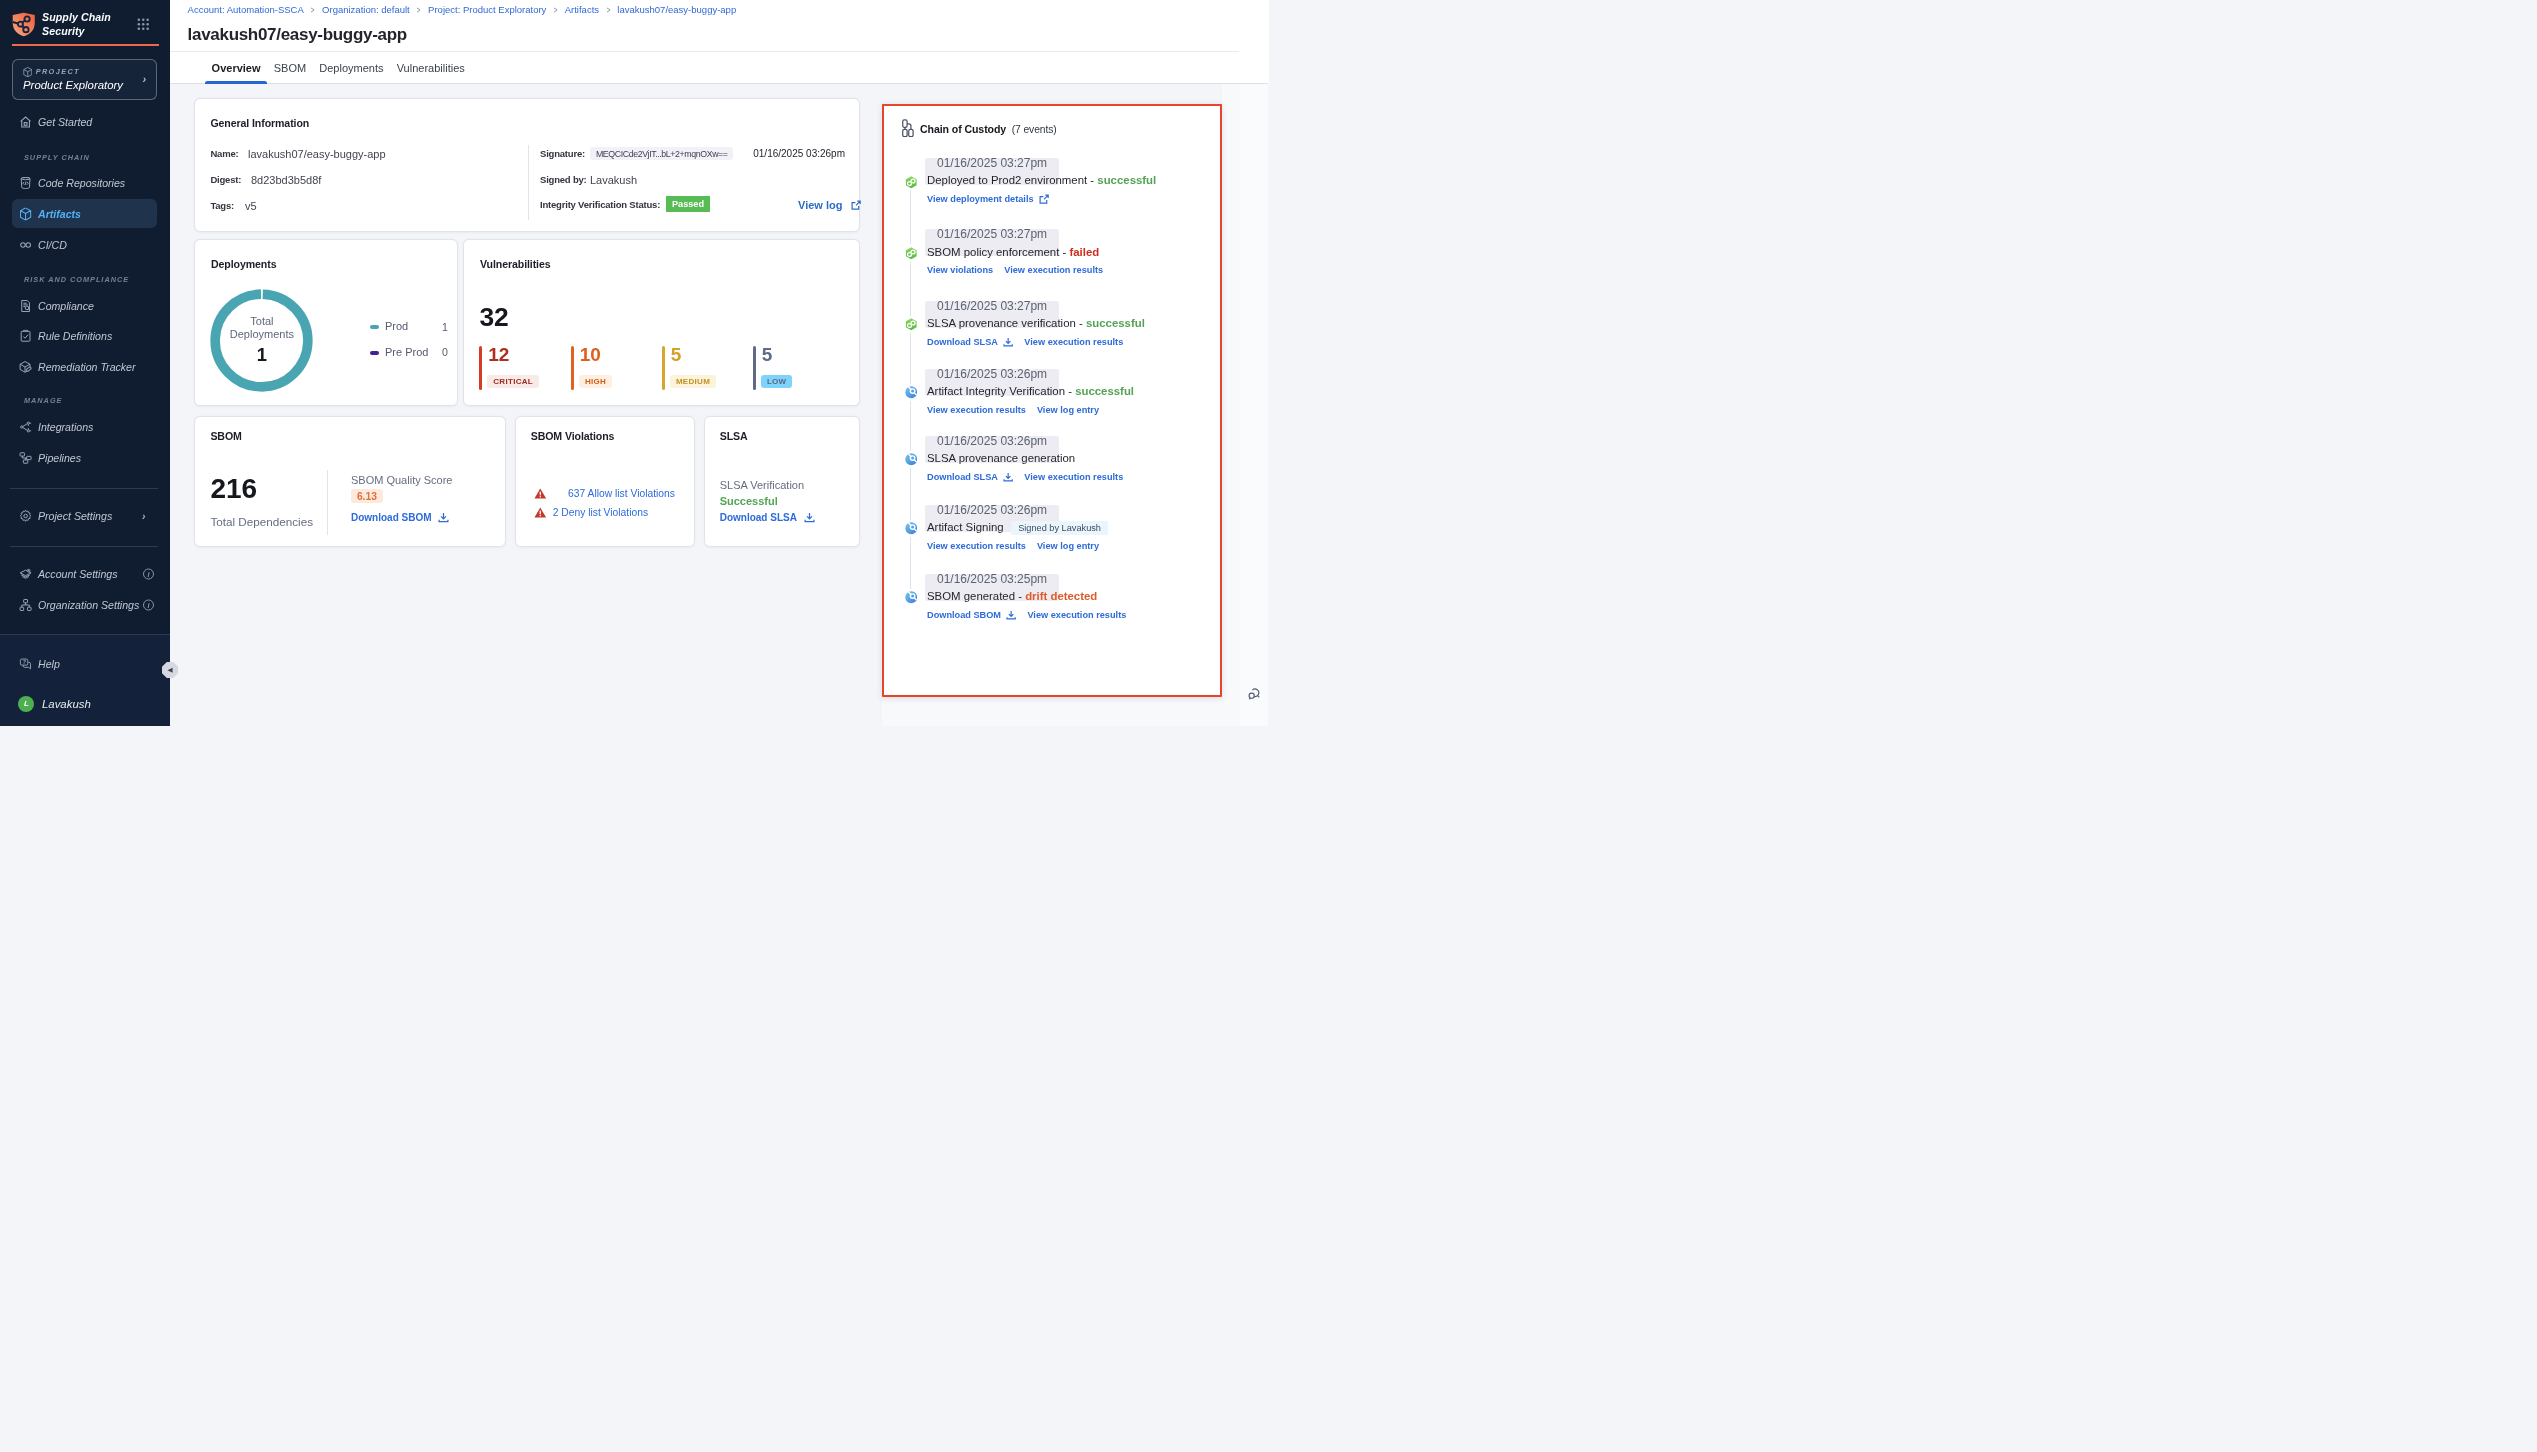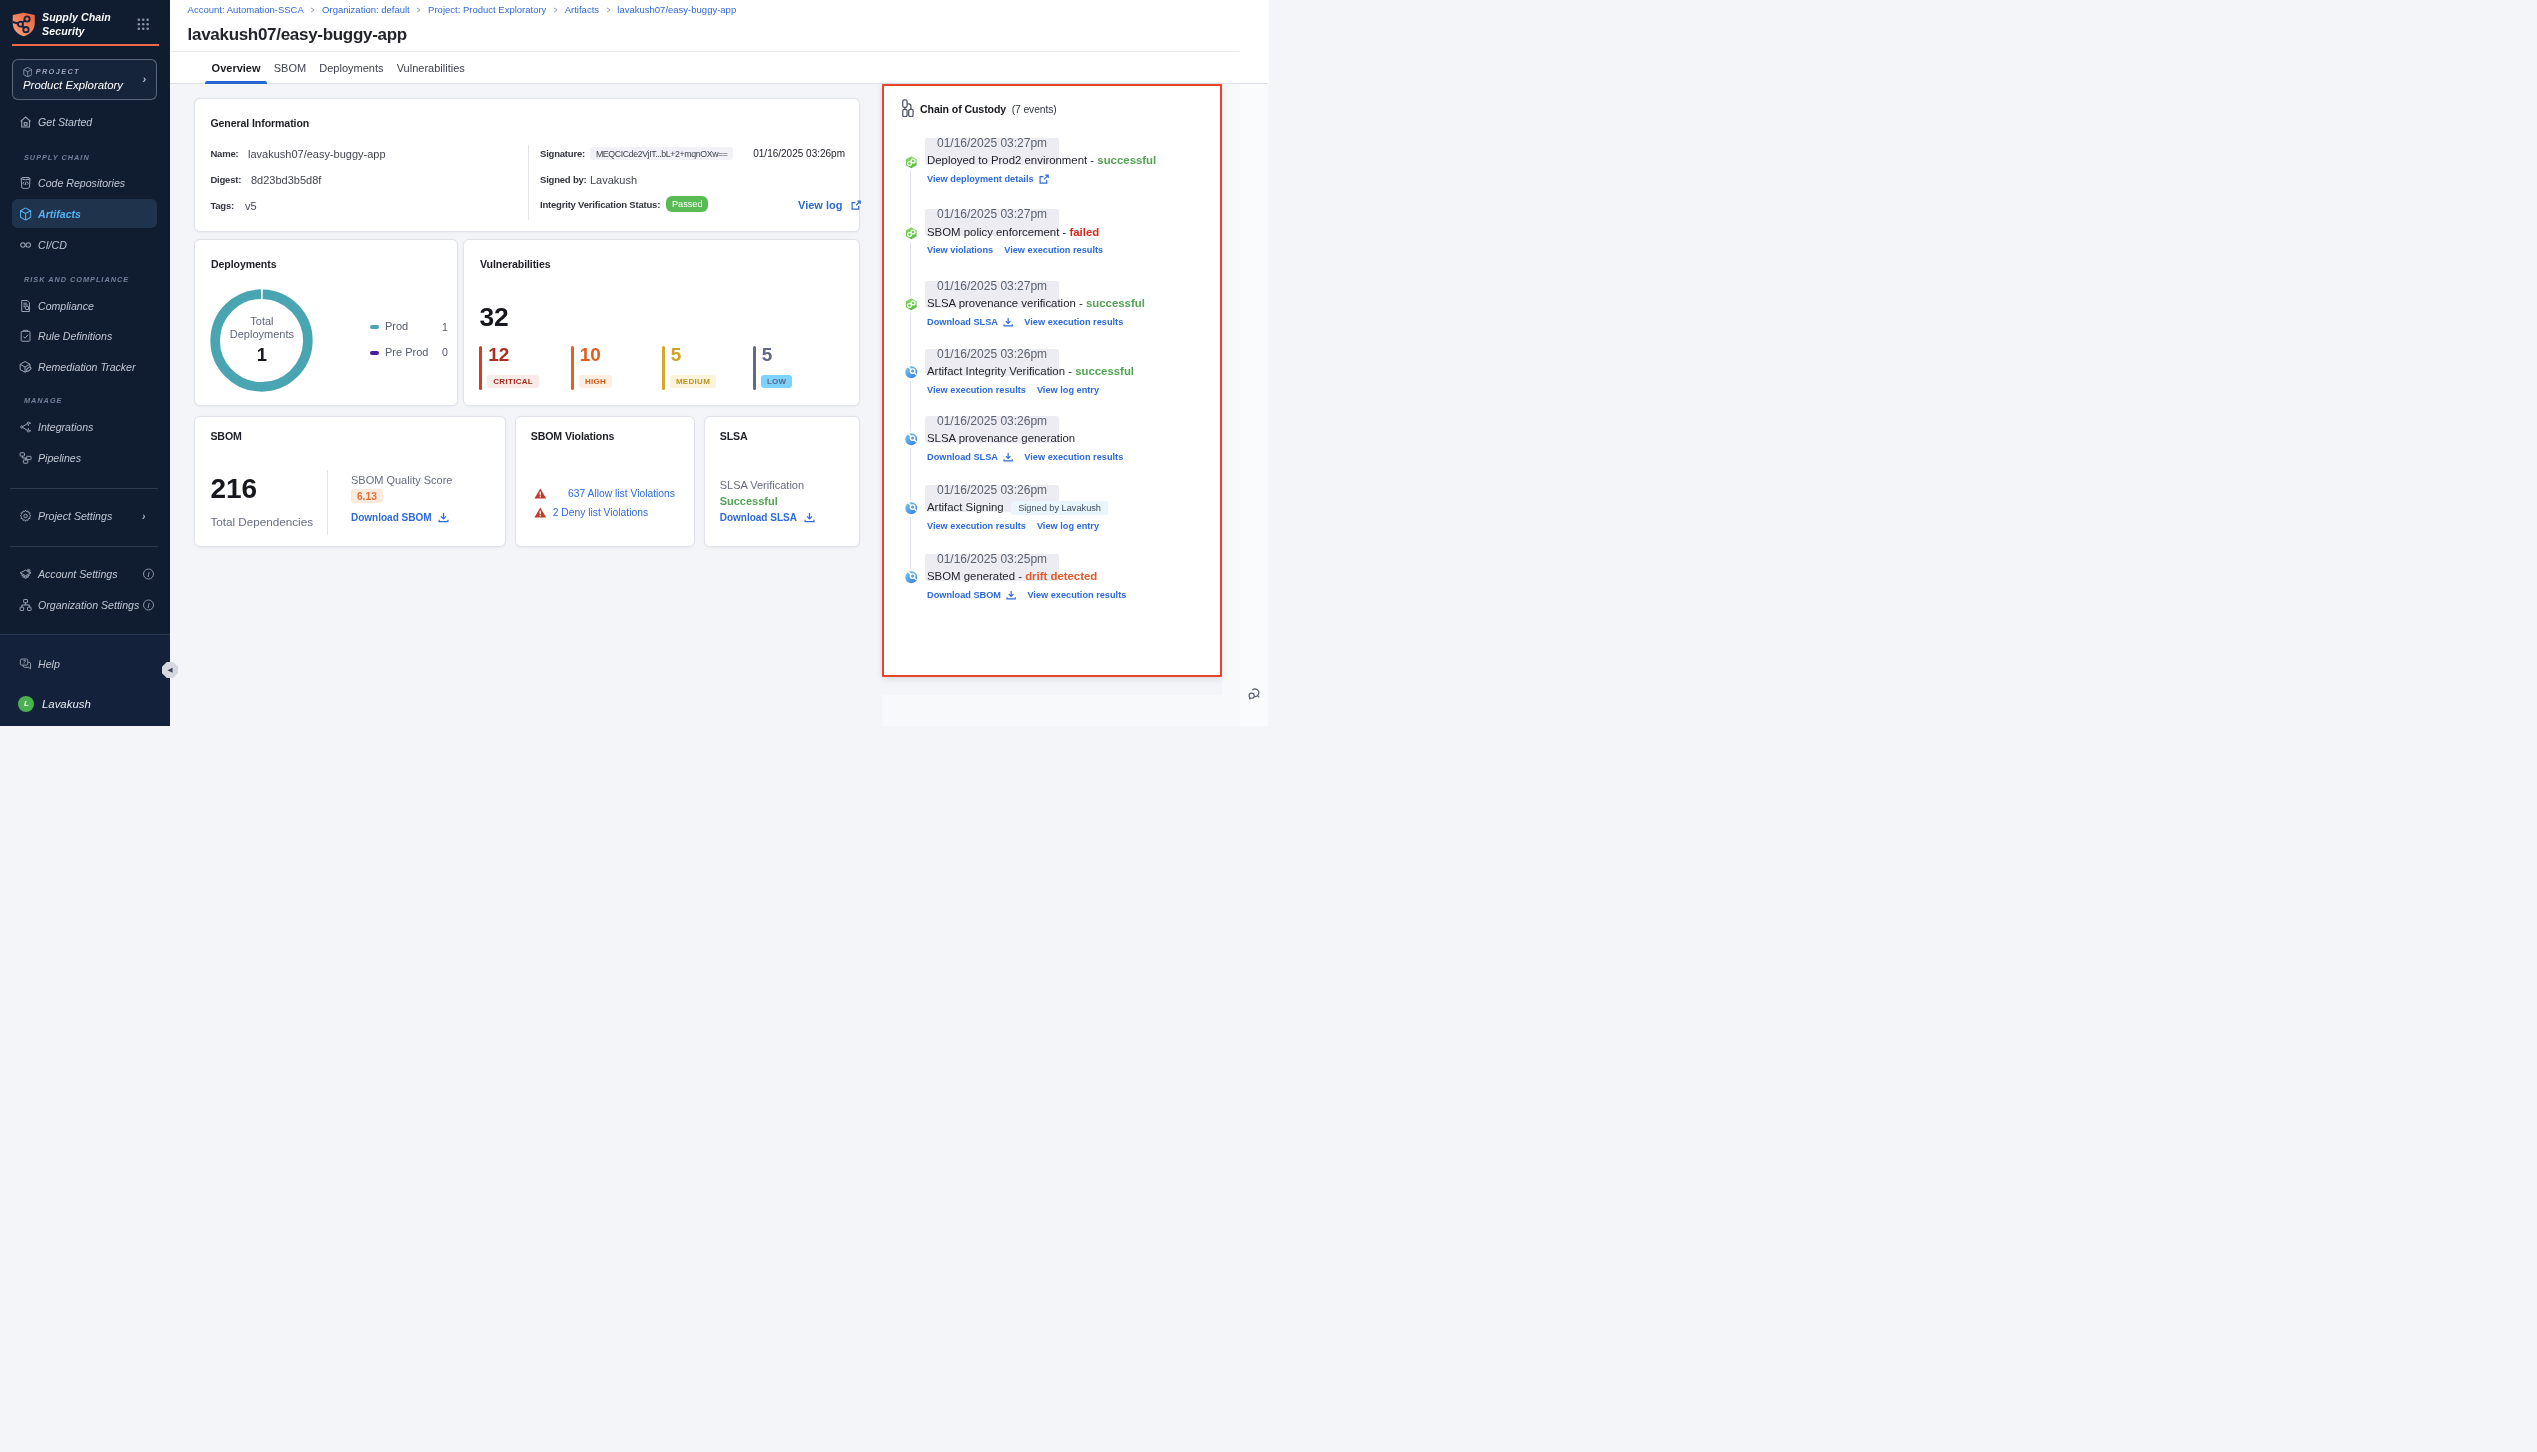--- a/index.html
+++ b/index.html
@@ -45,35 +45,35 @@
   #lstrip { position:absolute; left:1222px; top:84px; width:17.6px; height:642px; background:#f8f9fb; z-index:1;}
   #bstrip { position:absolute; left:882px; top:695px; width:340px; height:31px; background:#f8f9fb; z-index:1;}
   .card { position:absolute; background:#fff; border:0.7px solid #e0e3ea; border-radius:5.9px; box-shadow:0 0.7px 2.2px rgba(35,45,65,.05); }
   .ctitle { position:absolute; font-size:10.6px; font-weight:bold; color:#1e1f26; letter-spacing:-0.1px; }
 
   
   .glabel { font-weight:bold; color:#33353f; font-size:9.5px; letter-spacing:-0.2px; }
   .gval { color:#41454f; font-size:11px; }
   .grow { position:absolute; display:flex; align-items:center; gap:8.8px; height:17.6px; white-space:nowrap; }
   .sigchip { background:#f2f1f8; border-radius:2.9px; padding:1.5px 5.9px; font-size:8.8px; letter-spacing:-0.4px; color:#3f434e; }
-  .passchip { background:#58bb54; border-radius:6px; padding:2.9px 5.9px; font-size:9.2px; color:#fff; font-weight:normal; }
+  .passchip { background:#58bb54; border-radius:0; padding:2.9px 5.9px; font-size:9.2px; color:#fff; font-weight:bold; }
   .vlink { color:#2b6cc4; font-weight:bold; font-size:11px; }
   .vdiv { position:absolute; width:0.7px; background:#e1e4eb; }
 
   
   .blink { color:#2e6bd9; font-weight:bold; text-decoration:none; }
 
   
   .statgrp { position:absolute; }
   .statbar { position:absolute; left:0; top:0; width:2.6px; height:44px; border-radius:1.5px; }
   .statnum { position:absolute; left:8.8px; top:-2.2px; font-size:19px; font-weight:bold; }
   .statchip { position:absolute; left:8px; top:29px; font-size:8px; font-weight:bold; letter-spacing:0.3px; padding:2.2px 5.9px; border-radius:2.9px; }
 
   
-  #chain { position:absolute; left:882px; top:84px; width:340px; height:593px; background:#fff; border:2.2px solid #e8432b; border-radius:0.7px; box-shadow:0 1.5px 5.9px rgba(35,45,65,.12); z-index:2;}
+  #chain { position:absolute; left:882px; top:104px; width:340px; height:593px; background:#fff; border:2.2px solid #e8432b; border-radius:0.7px; box-shadow:0 1.5px 5.9px rgba(35,45,65,.12); z-index:2;}
   .evchip { position:absolute; left:41px; background:#ececf2; color:#5c6370; font-size:12px; border-radius:2.2px; height:27px; line-height:11px; padding:0 12px; white-space:nowrap; }
   .evtitle { position:absolute; left:43px; font-size:11.4px; color:#1f2128; white-space:nowrap; }
   .evlinks { position:absolute; left:43px; font-size:9.2px; display:flex; gap:11px; align-items:center; white-space:nowrap;}
   .evlinks a { color:#2e6bd9; font-weight:bold; text-decoration:none; display:flex; align-items:center; gap:5.1px;}
   .evicon { position:absolute; left:20.6px; width:12.5px; height:12.5px; }
   .tline { position:absolute; left:26px; width:1.1px; background:#dfe2ea; }
   .okst { color:#54a354; font-weight:bold; }
   .failst { color:#cf2c1d; font-weight:bold; }
   .driftst { color:#e0592a; font-weight:bold; }
   .signedchip { background:#eaf6fb; color:#3f4a61; font-size:9.2px; font-weight:normal; border-radius:2.2px; padding:2.2px 7.3px; margin-left:7.3px;}

